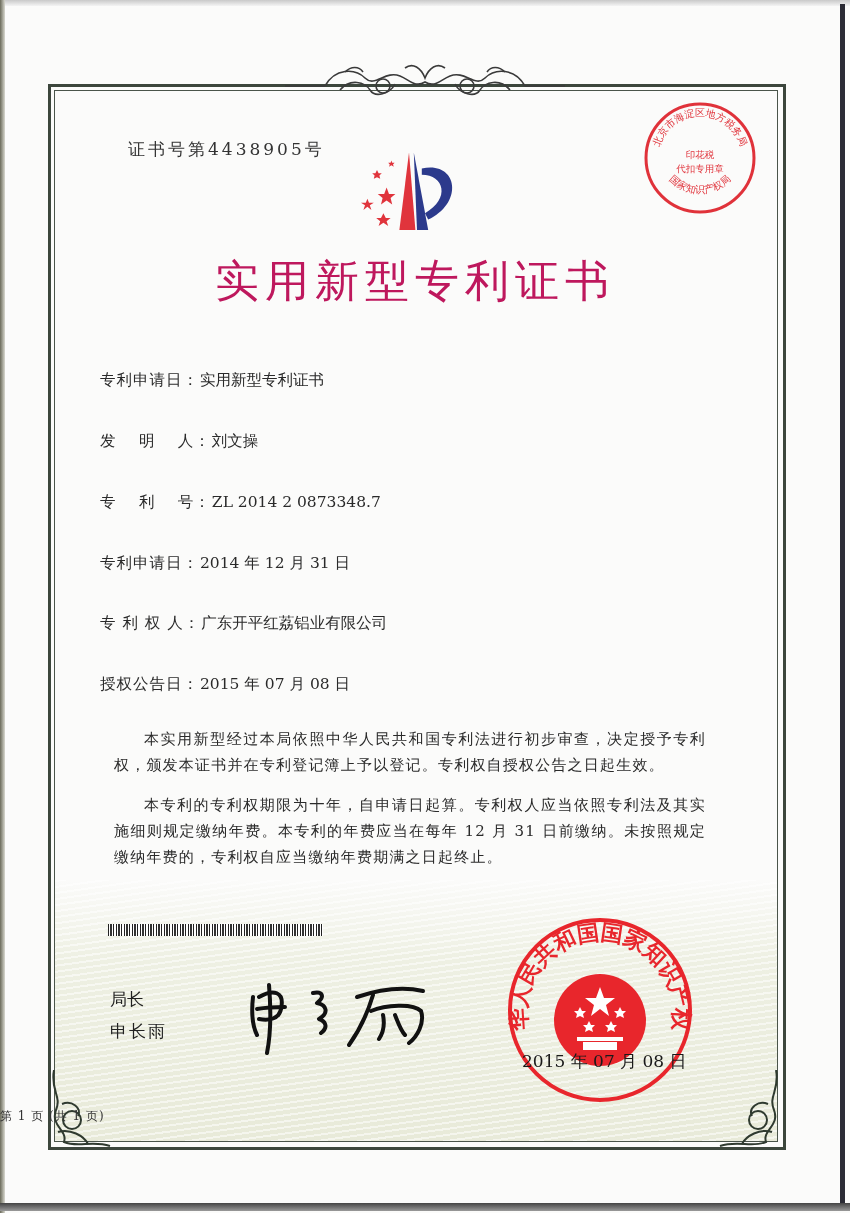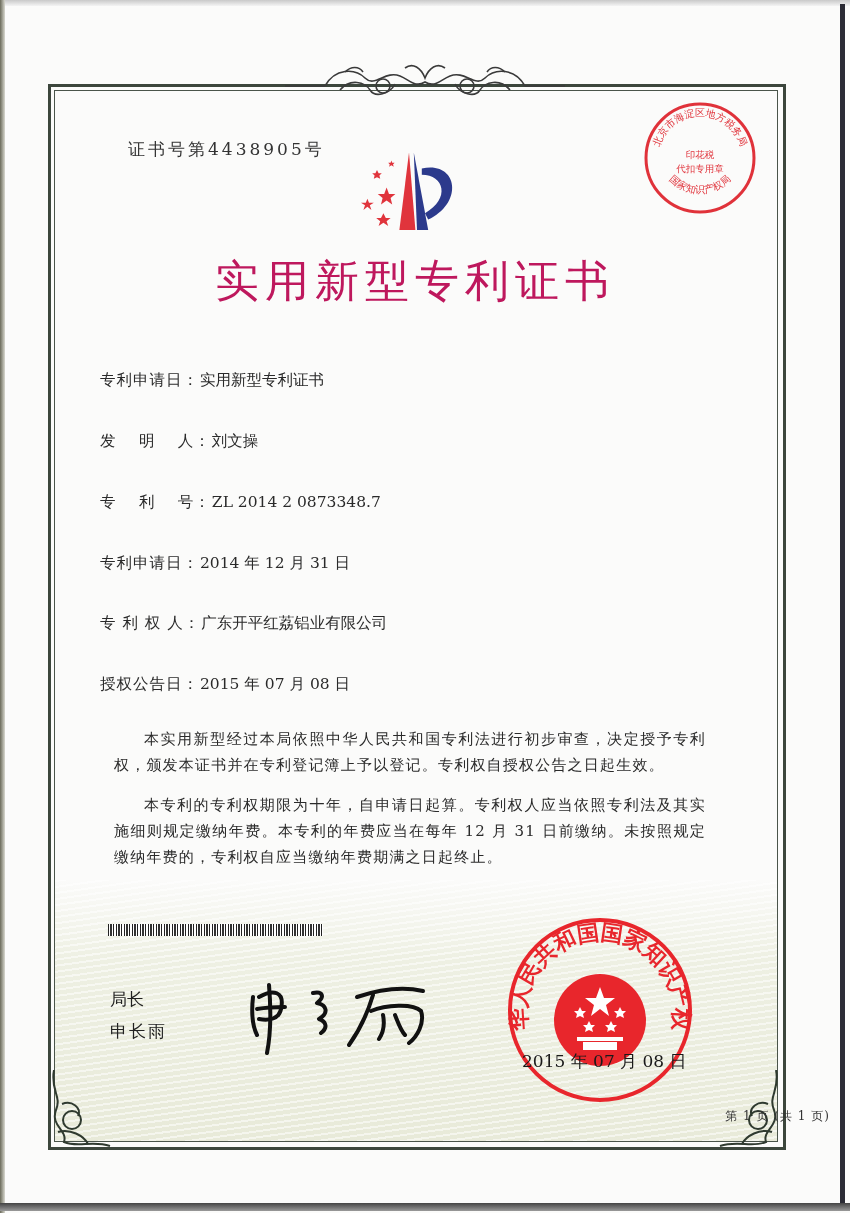--- a/index.html
+++ b/index.html
@@ -51,21 +51,21 @@
   .barcode { position: absolute; left: 108px; top: 924px; width: 215px; height: 12px;
     background: repeating-linear-gradient(90deg, #222 0 1px, #fff 1px 2px, #333 2px 4px, #fff 4px 5px, #222 5px 6px, #fff 6px 8px); }
 
   .director-title { position: absolute; left: 110px; top: 988px; font-family: "DejaVu Sans", sans-serif; font-size: 17px; color: #222; }
   .director-name { position: absolute; left: 110px; top: 1020px; font-family: "DejaVu Sans", sans-serif; font-size: 17px; color: #222; letter-spacing: 2px; }
   .signature { position: absolute; left: 245px; top: 975px; width: 185px; height: 80px; }
 
   .sipo-seal { position: absolute; left: 505px; top: 915px; width: 190px; height: 190px; }
   .seal-date { position: absolute; left: 522px; top: 1050px; font-size: 17px; color: #1a1a1a; letter-spacing: 0px; font-family: "DejaVu Serif", serif; }
 
-  .page-num { position: absolute; left: 0; width: 830px; top: 1108px; text-align: right; font-size: 12px; color: #333; letter-spacing: 1px; }
+  .page-num { position: absolute; left: 0; width: 830px; top: 1108px; text-align: left; font-size: 12px; color: #333; letter-spacing: 1px; }
 </style>
 </head>
 <body>
 
 <div class="page-edge-top"></div>
 <div class="page-edge-left"></div>
 <div class="page-edge-right"></div>
 <div class="page-edge-bottom"></div>
 
 <div class="guilloche"></div>

